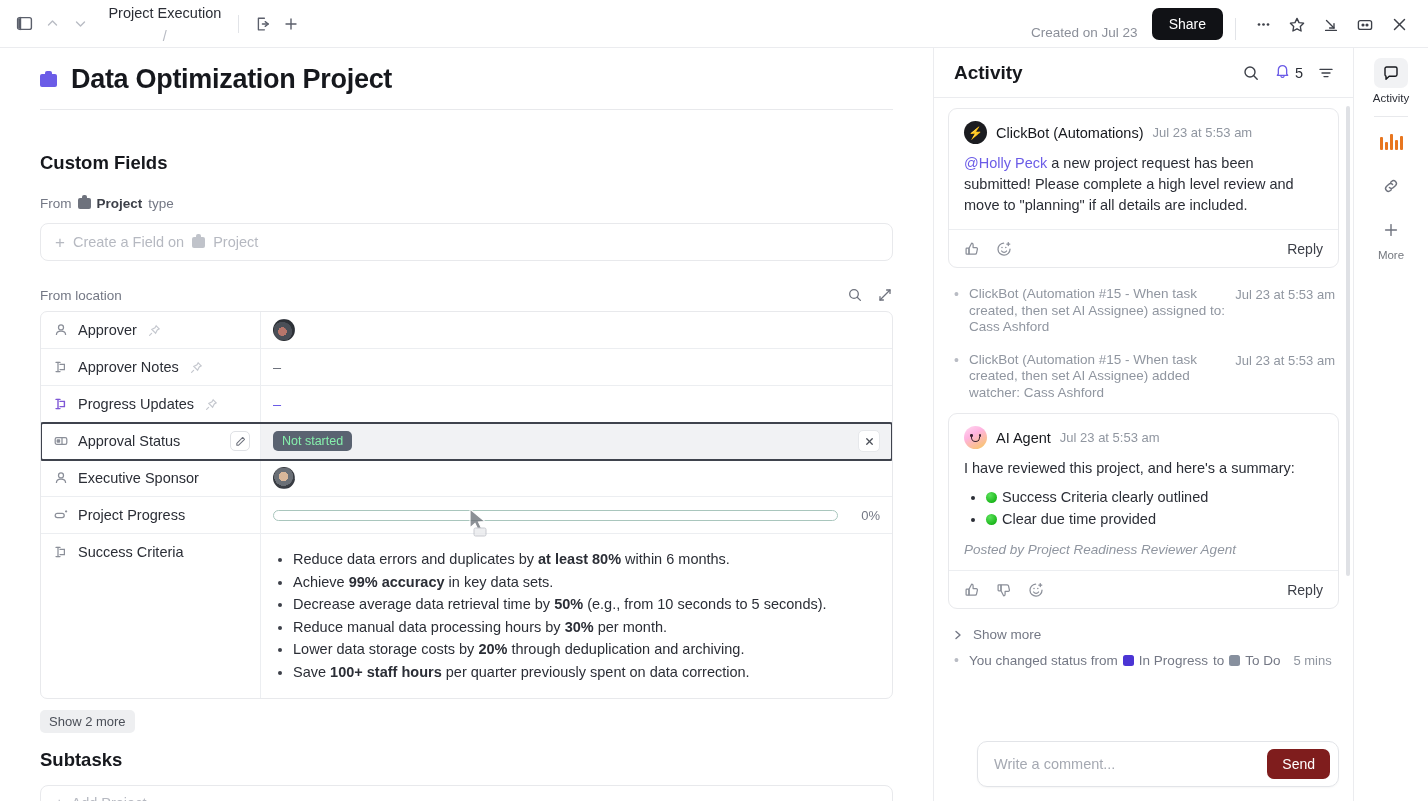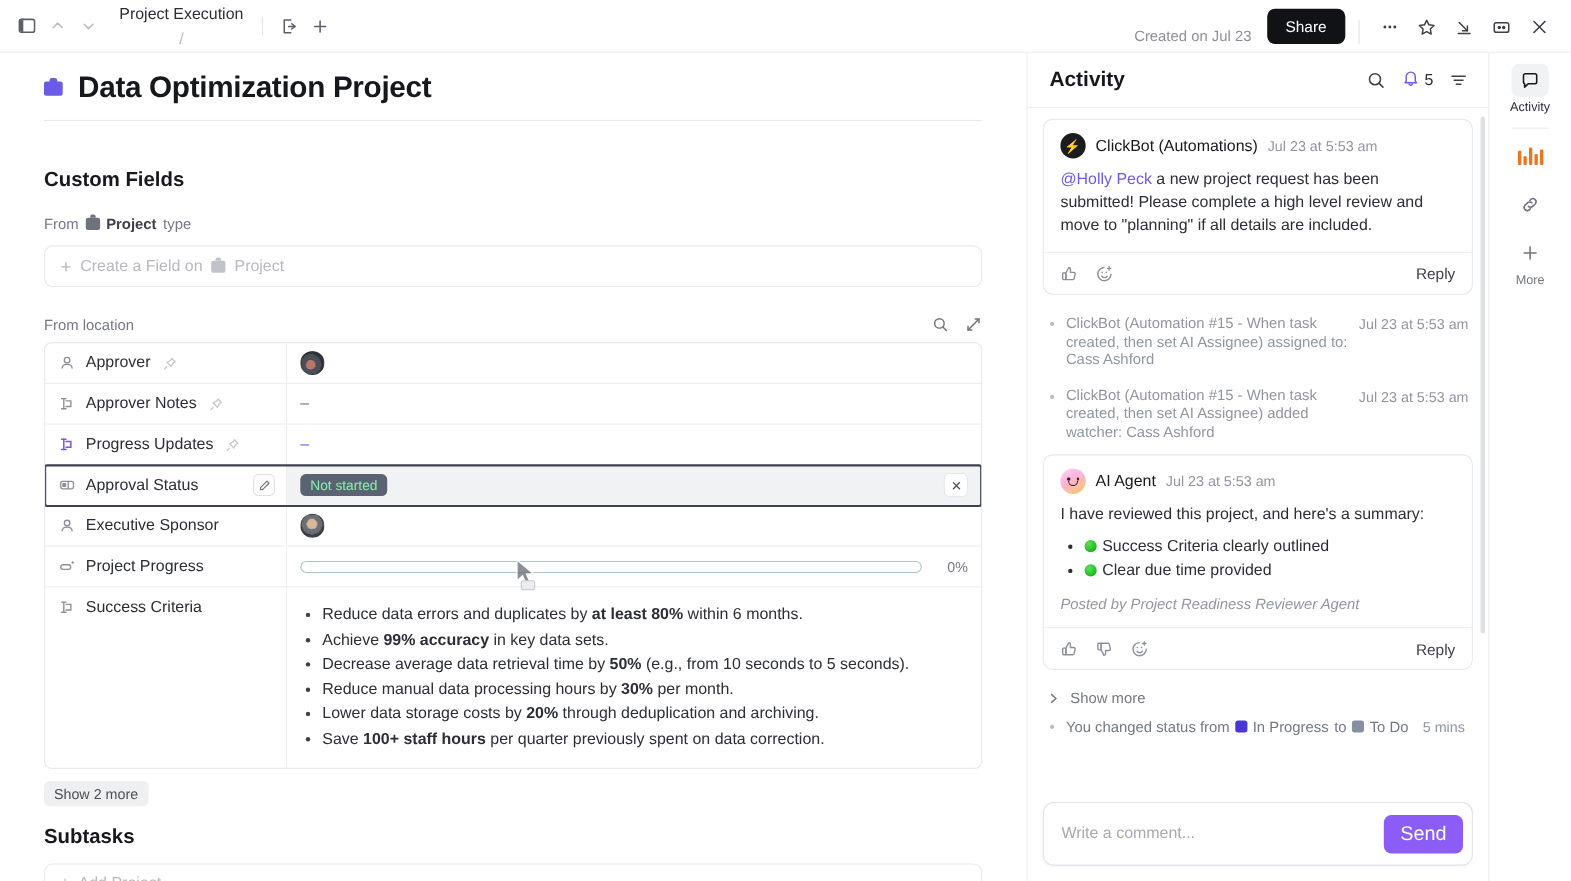--- a/index.html
+++ b/index.html
@@ -231,32 +231,33 @@
   }
   .status-row { display: flex; align-items: center; gap: 9px; padding: 0 4px 6px 6px; }
   .status-text { font-size: 13.5px; color: #747885; display: flex; align-items: center; gap: 5px; flex-wrap: wrap; }
   .sq { width: 11px; height: 11px; border-radius: 2.5px; display: inline-block; }
   .sq.inprog { background: #4b35d4; }
   .sq.todo { background: #87909e; }
   .status-time { font-size: 13px; color: #9096a0; margin-left: 8px; }
 
   .composer { padding: 0 14px 14px 14px; flex: 0 0 auto; }
   .composer-box {
-    border: 1px solid #e2e4e8; border-radius: 10px; height: 58px;
+    border: 1px solid #e2e4e8; border-radius: 10px; height: 46px;
     display: flex; align-items: center; padding: 0 8px 0 16px;
     box-shadow: 0 1px 2px rgba(16,18,24,.04);
+    margin-left: 29px;
   }
   .composer-input {
     flex: 1; border: none; outline: none; font-size: 14.5px; font-family: inherit;
     color: #2b2e36; background: transparent;
   }
   .composer-input::placeholder { color: #a5a9b2; }
   .send-btn {
-    background: #8b5cf6; color: #fff; border: none; border-radius: 7px;
-    font-size: 18px; font-family: inherit; padding: 7px 15px; cursor: pointer;
+    background: #7f1d1d; color: #fff; border: none; border-radius: 7px;
+    font-size: 14px; font-family: inherit; padding: 7px 15px; cursor: pointer;
   }
 
   
   .rail {
     width: 75px; flex: 0 0 75px; border-left: 1px solid #ebecef;
     display: flex; flex-direction: column; align-items: center; padding-top: 10px; background: #fff;
   }
   .rail-item { display: flex; flex-direction: column; align-items: center; gap: 4px; cursor: pointer; }
   .rail-box {
     width: 34px; height: 30px; border-radius: 7px; background: #f1f2f4;

